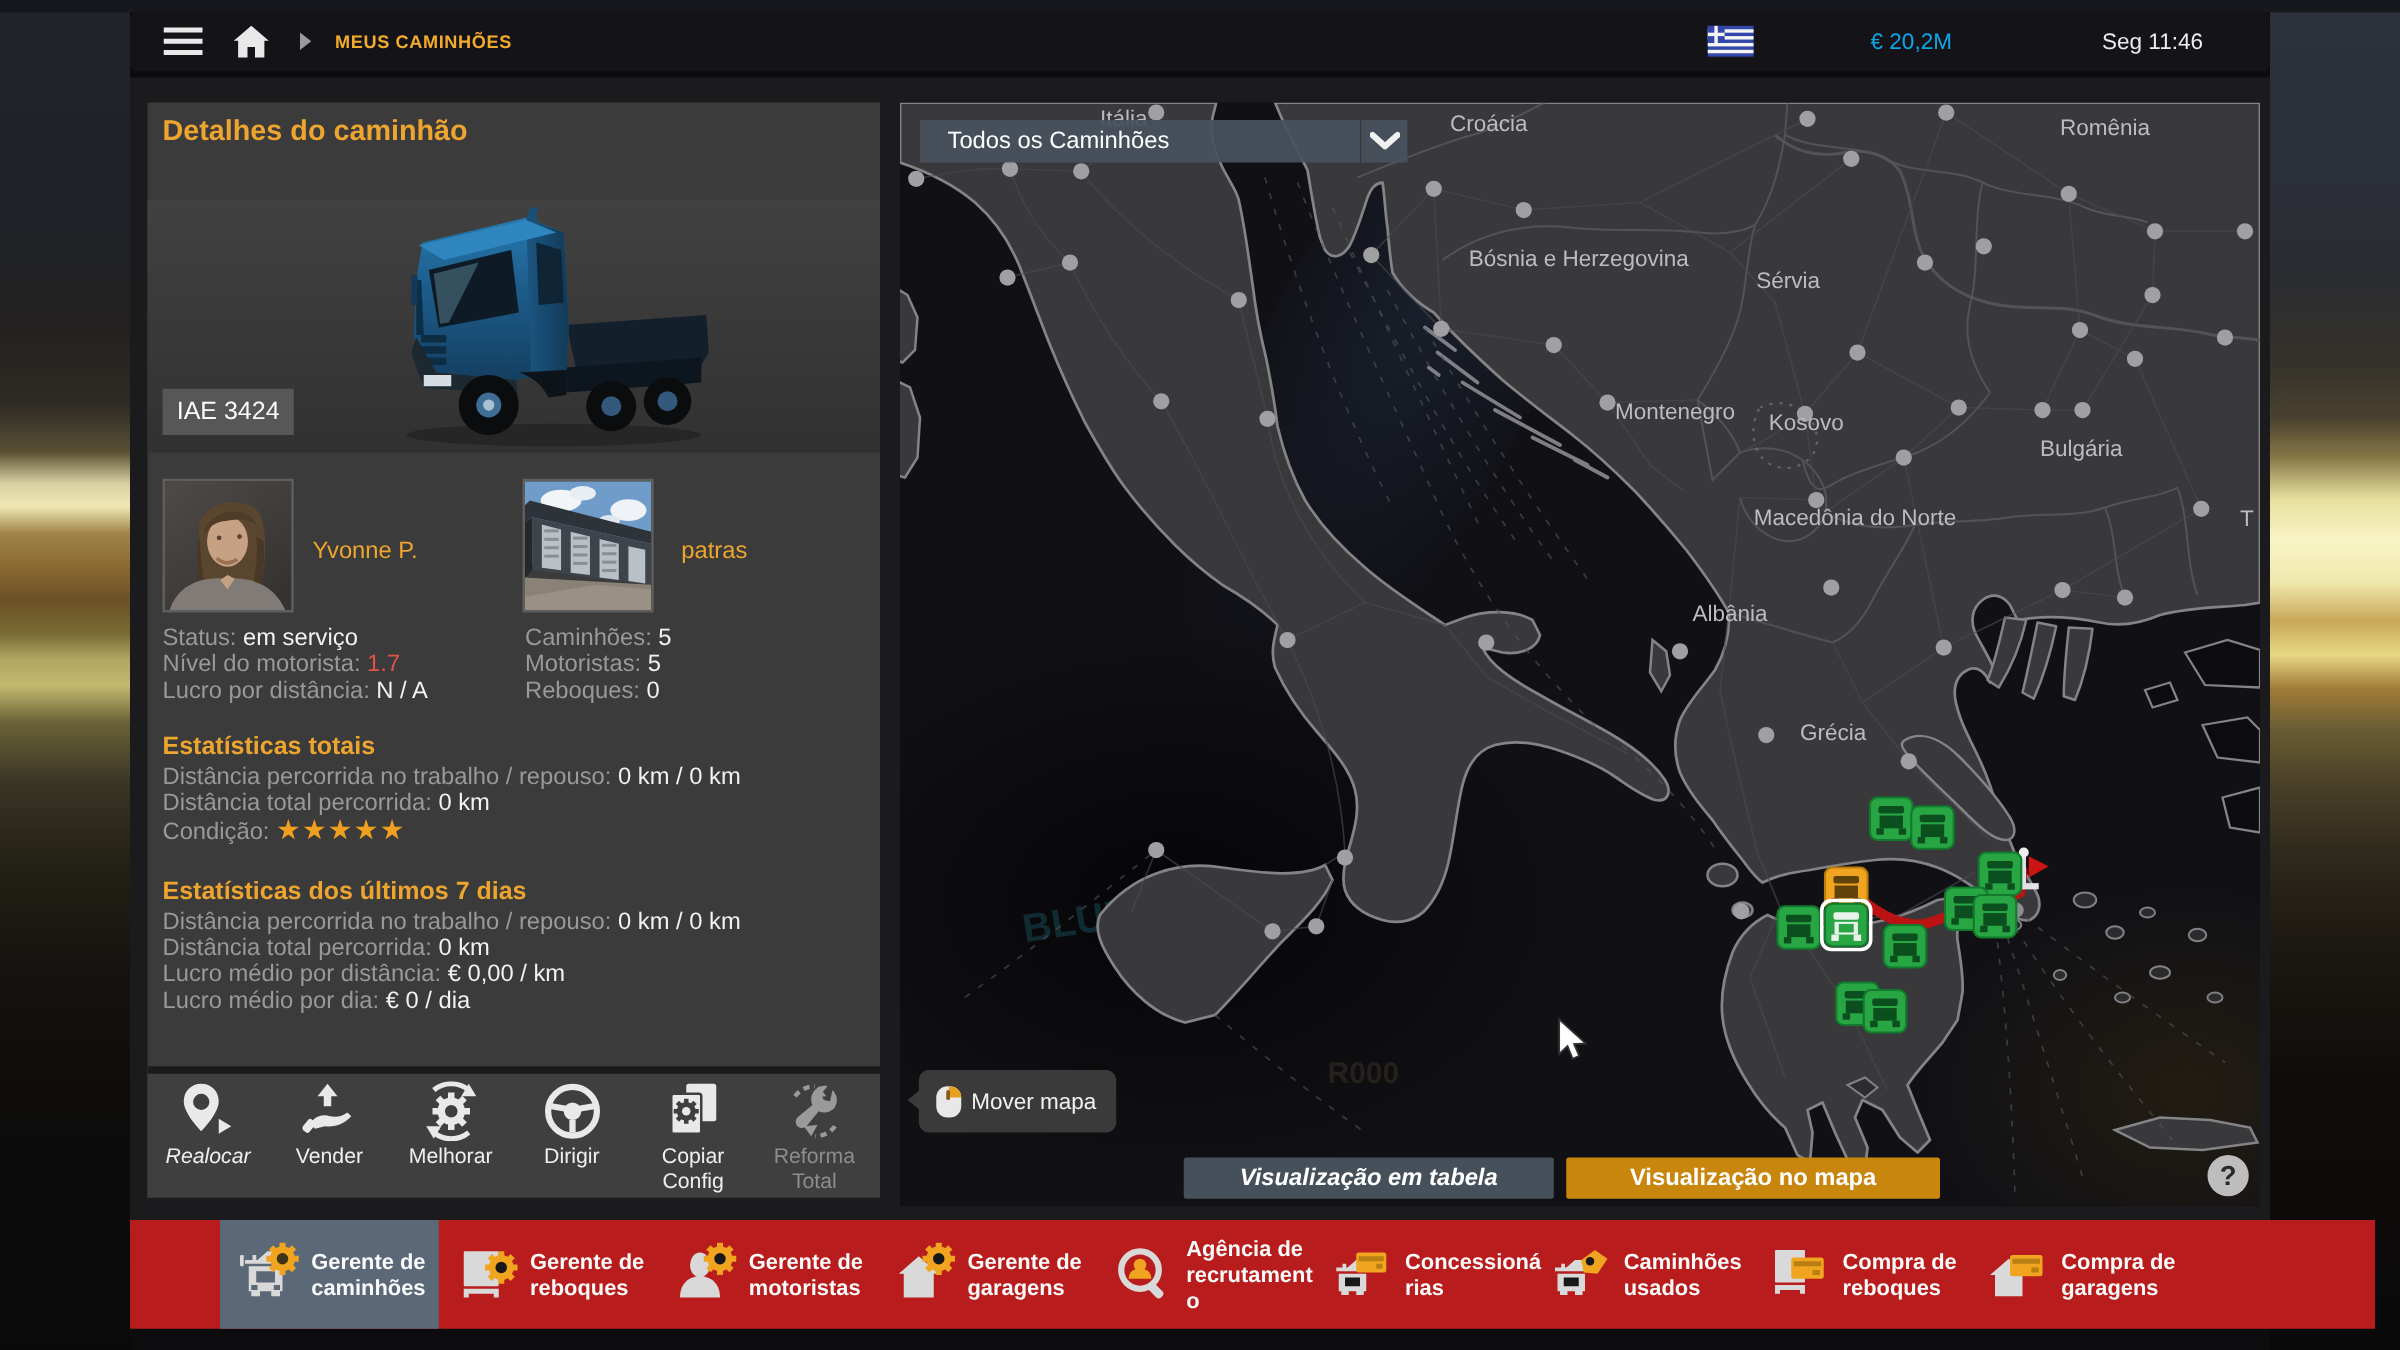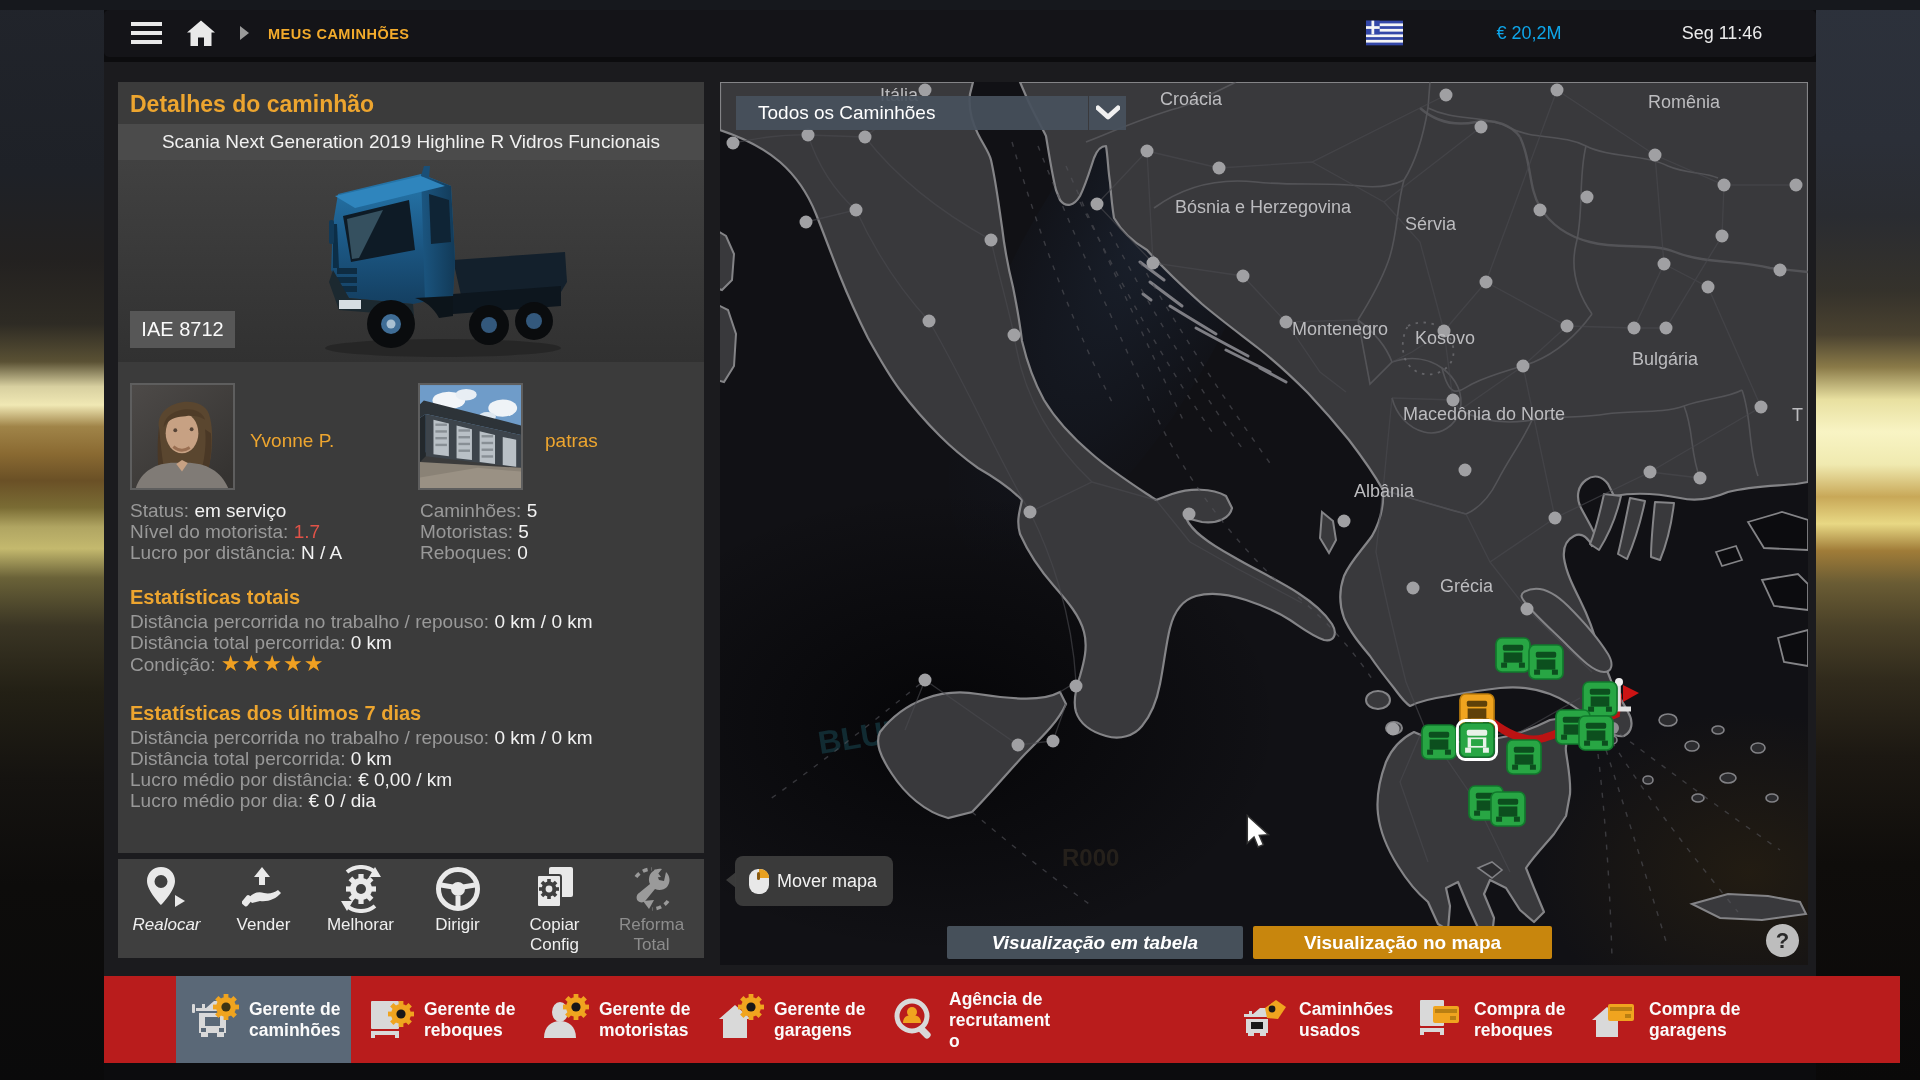--- a/index.html
+++ b/index.html
@@ -97,21 +97,20 @@
       <rect x="4" width="2" height="10" fill="#f5f5f5"></rect>
         <rect y="4" width="10" height="2" fill="#f5f5f5"></rect>
     </svg>
     <div id="money">€ 20,2M</div>
     <div id="clock">Seg 11:46</div>
   </div>
 
   <div id="window">
     <div id="lpanel">
       <div id="lp-title">Detalhes do caminhão</div>
-      <div id="lp-truckname">Scania Next Generation 2019 Highline R Vidros Funcionais</div>
       <div id="lp-imgarea">
         <svg id="trucksvg" width="280" height="200" viewBox="0 0 280 200" style="position:absolute;left:175px;top:4px;">
           <defs>
             <linearGradient id="cabg" x1="0" y1="0" x2="0" y2="1">
                 <stop offset="0" stop-color="#2678ad"></stop>
                 <stop offset="0.45" stop-color="#1d5c8a"></stop>
                 <stop offset="1" stop-color="#143f61"></stop>
               </linearGradient>
             <linearGradient id="sideg" x1="0" y1="0" x2="1" y2="0">
                 <stop offset="0" stop-color="#1b5681"></stop>
@@ -140,21 +139,21 @@
             </g>
           <path d="M40 106 L56 134 L120 140 L121 152 L46 146 L36 118 Z" fill="#1c2930"></path>
           <rect x="46" y="136" width="22" height="9" fill="#d6dde2"></rect>
           <circle cx="98" cy="160" r="24" fill="#0a0c0e"></circle>
             <circle cx="98" cy="160" r="10" fill="#3f6d96"></circle>
             <circle cx="98" cy="160" r="4.5" fill="#a9c0d2"></circle>
           <path d="M122 134 L160 132 L160 152 L146 154 C140 143 132 137 122 134 Z" fill="#0c141a"></path>
           <rect x="36" y="56" width="5" height="24" rx="2" fill="#123a58"></rect>
         </svg>
       </div>
-      <div id="plate">IAE 8712</div>
+      <div id="plate">IAE 3424</div>
 
       <svg class="photo" id="drvphoto" viewBox="0 0 105 107">
         <defs>
             <linearGradient id="pbg" x1="0" y1="0" x2="0.8" y2="1">
               <stop offset="0" stop-color="#4d4a48"></stop>
               <stop offset="1" stop-color="#353331"></stop>
             </linearGradient>
           </defs>
         <rect width="105" height="107" fill="url(#pbg)"></rect>
         <path d="M28 44 C24 16 72 8 80 30 C84 42 84 58 82 74 C80 88 76 98 70 107 L36 107 C30 90 30 66 28 44 Z" fill="#5a462f"></path>
@@ -737,20 +736,33 @@
     </div>
     <div class="nav" style="left:772px;width:175px;">
       <svg class="mainic" style="left:14px;" width="50" height="50" viewBox="0 0 50 50">
         <circle cx="22" cy="21" r="15" fill="none" stroke="#d9d9d9" stroke-width="5"></circle>
         <rect x="32" y="30" width="14" height="7" rx="3" transform="rotate(45 32 30)" fill="#d9d9d9"></rect>
         <circle cx="22" cy="17" r="5" fill="#f0a41f"></circle>
         <path d="M13 28 c0 -6 4 -8 9 -8 c5 0 9 2 9 8 z" fill="#f0a41f"></path>
       </svg>
       <span class="nlbl" style="left:73px;">Agência de<br>recrutament<br>o</span>
     </div>
+    <div class="nav" style="left:947px;width:175px;">
+      <svg class="mainic" style="left:12px;" width="52" height="52" viewBox="0 0 52 52">
+        <g fill="#d9d9d9">
+          <path d="M6 20 h5 v-3 h3 v3 h1 l7 -6 h10 v9 h-26 z"></path>
+          <path d="M8 25 h22 v14 h-2 v3 h-6 v-3 h-6 v3 h-6 v-3 h-2 z"></path>
+        </g>
+        <rect x="13" y="28" width="12" height="7" fill="#181818"></rect>
+        <rect x="22" y="8" width="24" height="16" rx="2" fill="#f0a41f"></rect>
+        <rect x="24" y="11" width="20" height="4" fill="#b97f12"></rect>
+        <rect x="38" y="17" width="5" height="4" fill="#b97f12"></rect>
+      </svg>
+      <span class="nlbl" style="left:73px;">Concessioná<br>rias</span>
+    </div>
     <div class="nav" style="left:1122px;width:175px;">
       <svg class="mainic" style="left:12px;" width="52" height="52" viewBox="0 0 52 52">
         <g fill="#d9d9d9">
           <path d="M6 20 h5 v-3 h3 v3 h1 l7 -6 h10 v9 h-26 z"></path>
           <path d="M8 25 h22 v14 h-2 v3 h-6 v-3 h-6 v3 h-6 v-3 h-2 z"></path>
         </g>
         <rect x="13" y="28" width="12" height="7" fill="#181818"></rect>
         <path d="M27 14 L38 6 L48 13 L40 25 L29 24 Z" fill="#f0a41f"></path>
         <circle cx="34" cy="15" r="3.4" fill="#181818"></circle>
       </svg>

